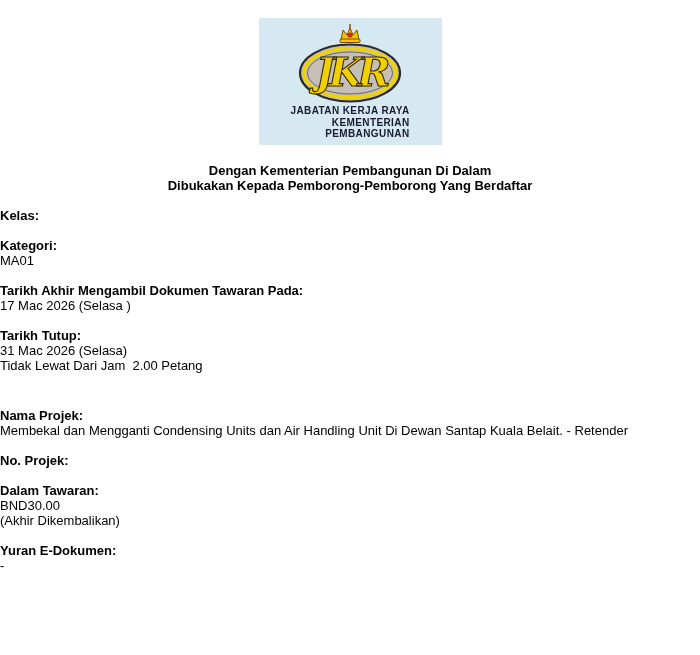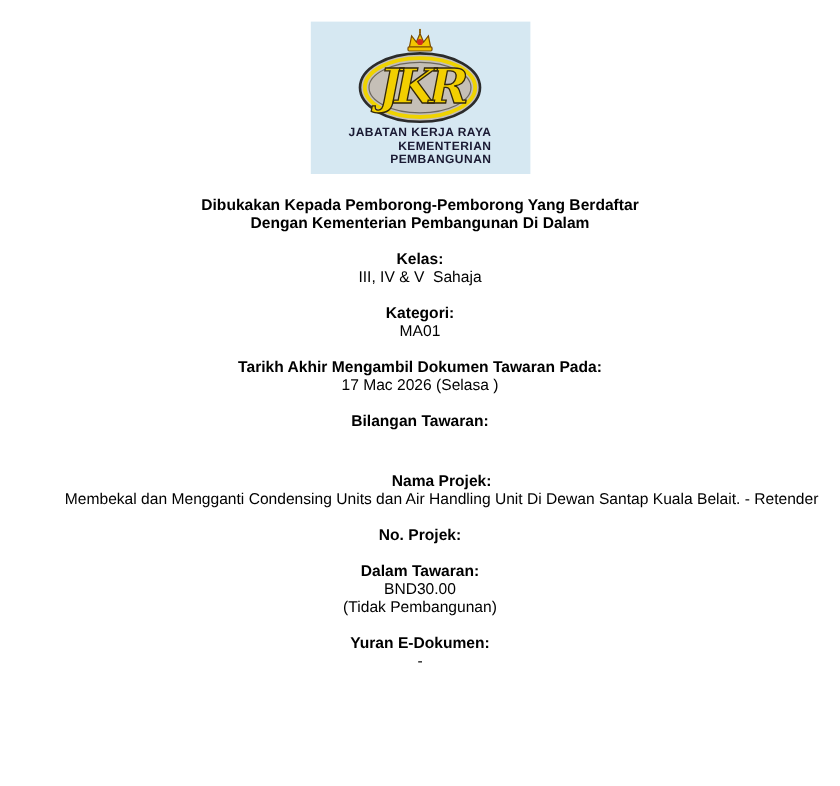--- a/index.html
+++ b/index.html
@@ -46,28 +46,27 @@
     margin-top: 18px;
     text-align: center;
   }
   .intro-line {
     font-size: 13px;
     font-weight: bold;
     line-height: 15px;
     white-space: pre-wrap;
   }
   .fields {
-    text-align: center;
+    text-align: left;
   }
   .field-block {
     margin-top: 15px;
   }
   .field-block.extra-gap {
     margin-top: 35px;
-    padding-left: 36px;
   }
   .field-label {
     font-size: 13px;
     font-weight: bold;
     line-height: 15px;
     white-space: pre-wrap;
   }
   .field-value {
     font-size: 13px;
     font-weight: normal;
@@ -97,51 +96,54 @@
       <text x="61" y="62" text-anchor="middle" font-family="'DejaVu Serif', serif" font-style="italic" font-weight="bold" font-size="40" letter-spacing="-6" fill="#f2cf00" stroke="#33280a" stroke-width="1.1">JKR</text>
     </svg>
     <div class="org-lines">
       <div class="org-line">JABATAN KERJA RAYA</div>
       <div class="org-line">KEMENTERIAN</div>
       <div class="org-line">PEMBANGUNAN</div>
     </div>
   </div>
 
   <div class="intro">
+    <div class="intro-line">Dengan Kementerian Pembangunan Di Dalam</div>
     <div class="intro-line">Dibukakan Kepada Pemborong-Pemborong Yang Berdaftar</div>
-    <div class="intro-line">Dengan Kementerian Pembangunan Di Dalam</div>
   </div>
 
   <div class="fields" id="fields-container">
       <div class="field-block">
         <div class="field-label">Kelas:</div>
-        <div class="field-value">III, IV &amp; V  Sahaja</div>
       </div>
       <div class="field-block">
         <div class="field-label">Kategori:</div>
         <div class="field-value">MA01</div>
       </div>
       <div class="field-block">
         <div class="field-label">Tarikh Akhir Mengambil Dokumen Tawaran Pada:</div>
         <div class="field-value">17 Mac 2026 (Selasa )</div>
       </div>
       <div class="field-block">
-        <div class="field-label">Bilangan Tawaran:</div>
+        <div class="field-label">Tarikh Tutup:</div>
+        <div class="field-value">31 Mac 2026 (Selasa)</div>
+        <div class="field-value">Tidak Lewat Dari Jam  2.00 Petang</div>
+      </div>
+      <div class="field-block">
       </div>
       <div class="field-block extra-gap">
         <div class="field-label">Nama Projek:</div>
         <div class="field-value">Membekal dan Mengganti Condensing Units dan Air Handling Unit Di Dewan Santap Kuala Belait. - Retender</div>
       </div>
       <div class="field-block">
         <div class="field-label">No. Projek:</div>
       </div>
       <div class="field-block">
         <div class="field-label">Dalam Tawaran:</div>
         <div class="field-value">BND30.00</div>
-        <div class="field-value">(Tidak Pembangunan)</div>
+        <div class="field-value">(Akhir Dikembalikan)</div>
       </div>
       <div class="field-block">
         <div class="field-label">Yuran E-Dokumen:</div>
         <div class="field-value">-</div>
       </div>
     </div>
 
 </div>
 
 </body></html>

